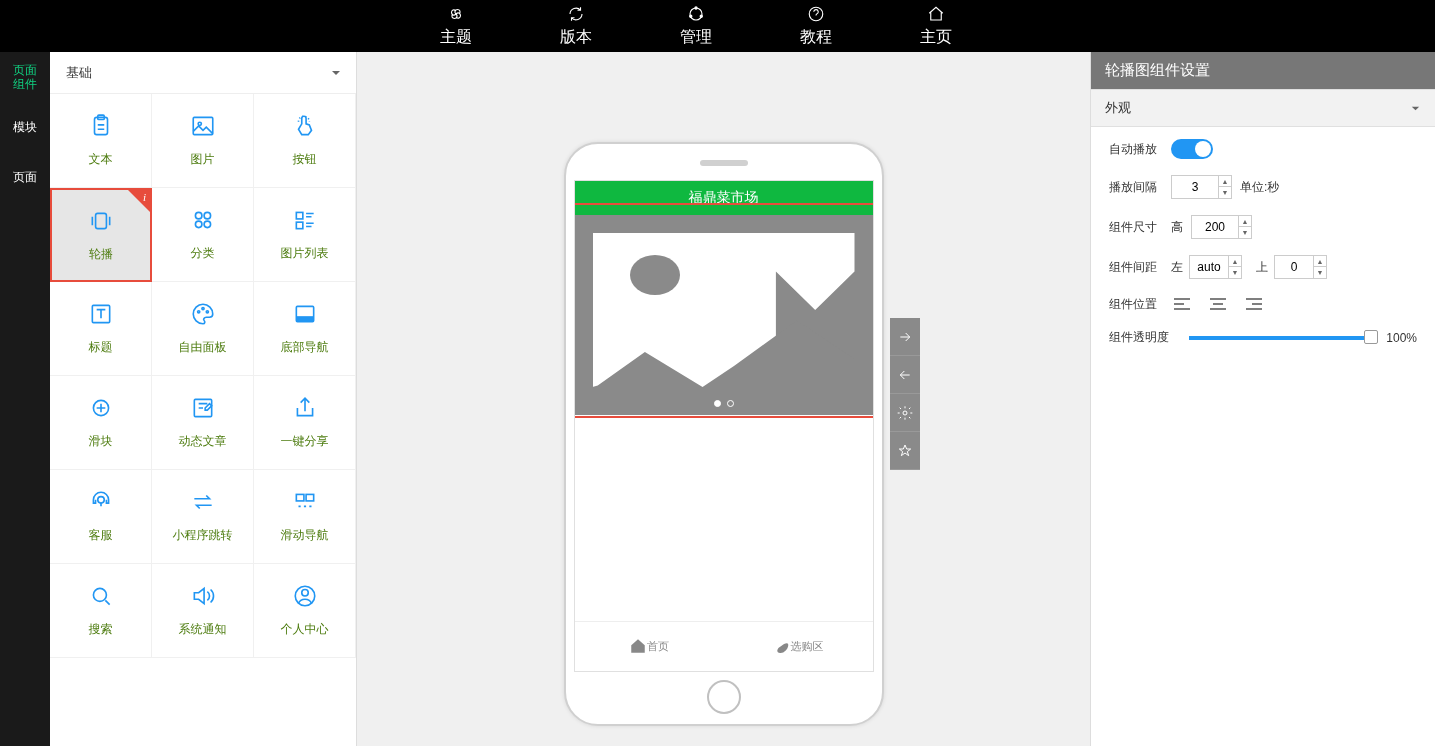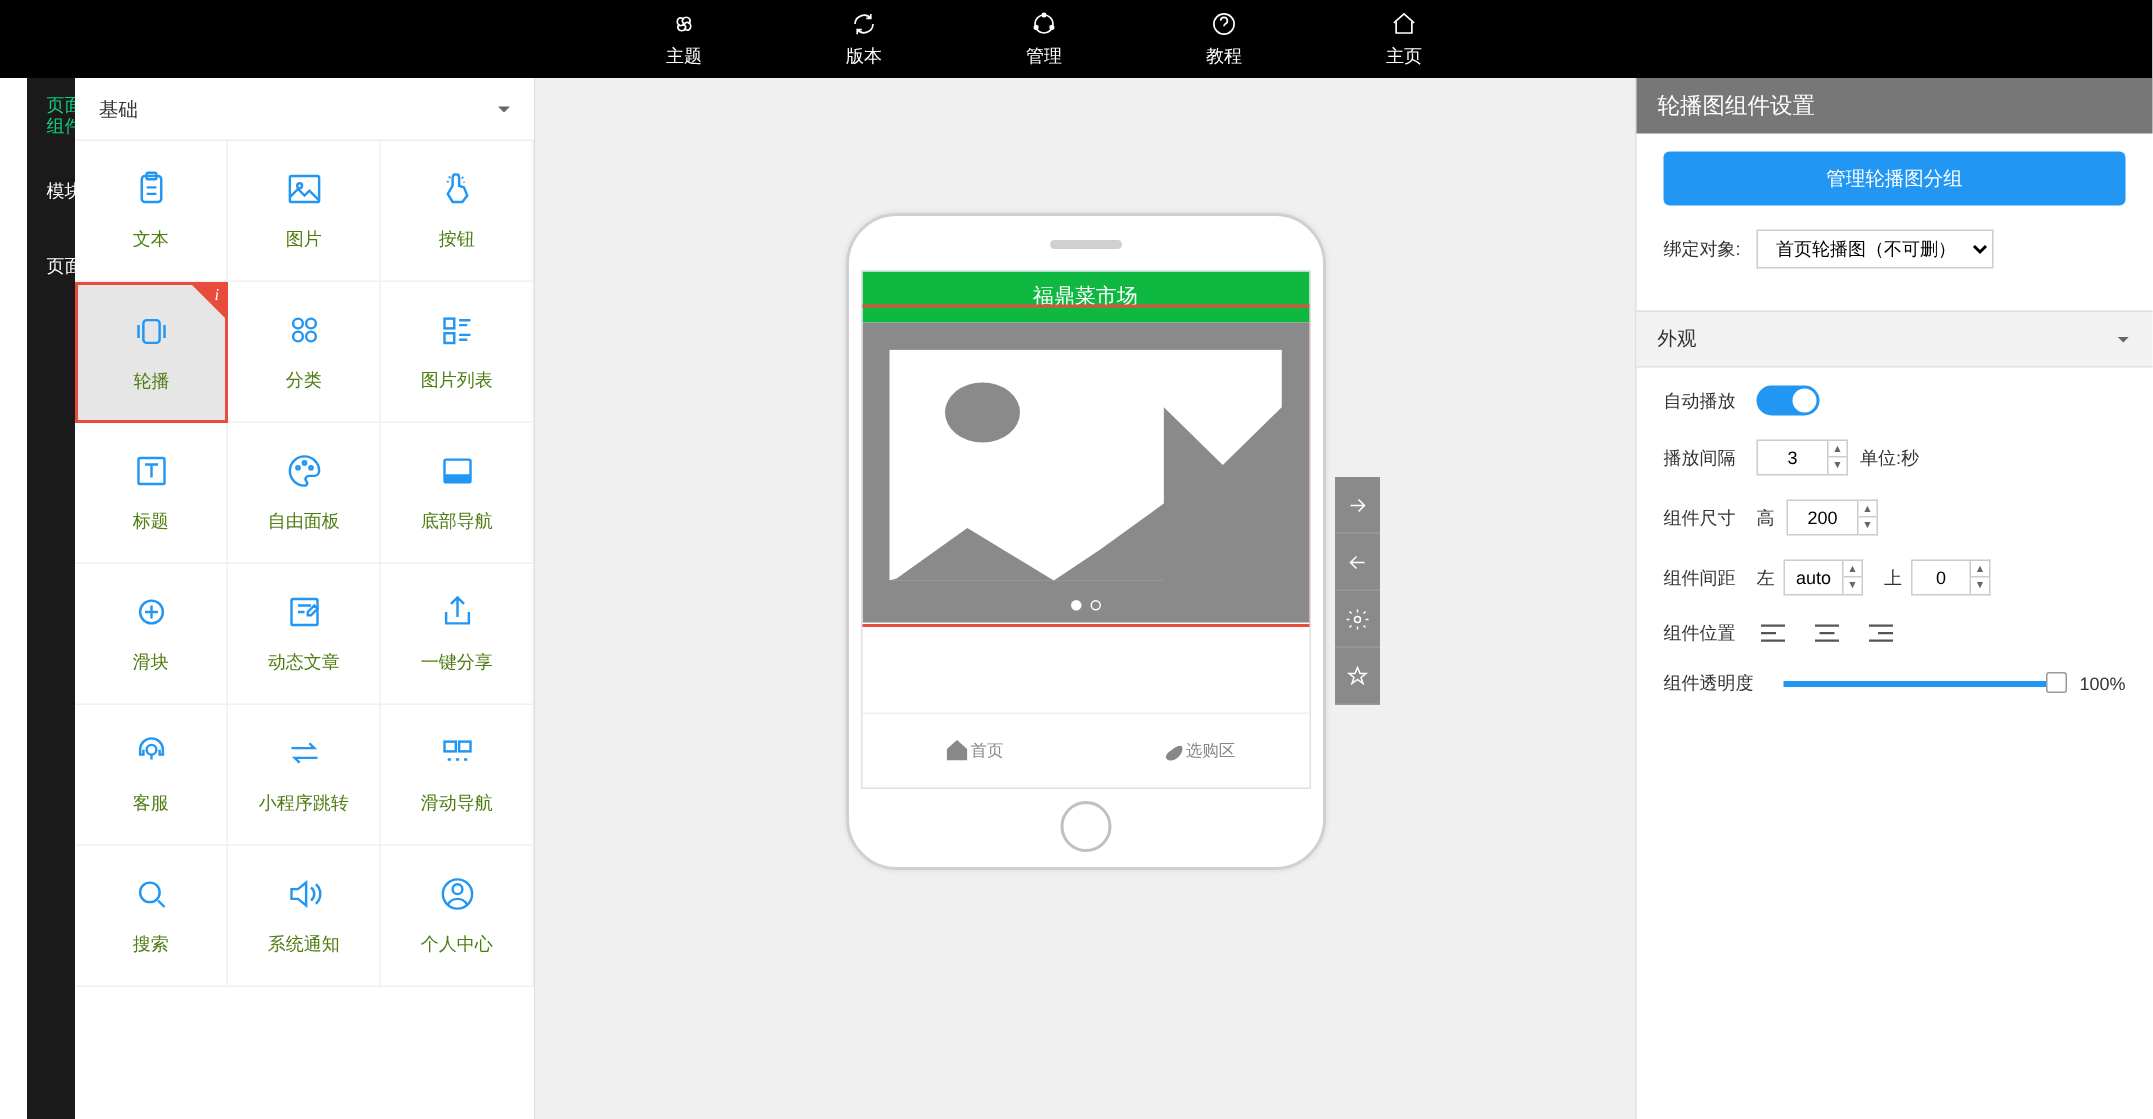--- a/index.html
+++ b/index.html
@@ -1,45 +1,45 @@
 <!DOCTYPE html>
 <html><head>
 <meta charset="utf-8">
 <style>
 * { margin: 0; padding: 0; box-sizing: border-box; }
 body { font-family: "Microsoft YaHei", Arial, sans-serif; font-size: 13px; color: #333; background: #fff; width: 1435px; height: 746px; overflow: hidden; }
 
 
 .top-bar { background: #000; height: 52px; display: flex; align-items: center; padding-left: 396px; }
-.top-item { display: flex; flex-direction: column; align-items: center; color: #fff; font-size: 12px; cursor: pointer; width: 120px; }
+.top-item { display: flex; flex-direction: column; align-items: center; color: #fff; font-size: 16px; cursor: pointer; width: 120px; }
 .top-item svg { width: 18px; height: 18px; margin-bottom: 4px; fill: none; stroke: #fff; stroke-width: 1.5; }
 
 
-.left-nav { position: absolute; left: 18px; top: 52px; width: 50px; bottom: 0; background: #1a1a1a; }
+.left-nav { position: absolute; left: 0; top: 52px; width: 50px; bottom: 0; background: #1a1a1a; }
 .left-nav-item { height: 50px; display: flex; align-items: center; justify-content: center; color: #fff; font-size: 12px; text-align: center; cursor: pointer; }
 .left-nav-item.active { color: #10d080; }
 .left-nav-item span { writing-mode: horizontal-tb; word-break: break-all; width: 28px; line-height: 14px; }
 
 
 .comp-panel { position: absolute; left: 50px; top: 52px; width: 307px; bottom: 0; background: #fff; border-right: 1px solid #ddd; }
 .comp-header { height: 42px; display: flex; align-items: center; padding: 0 16px; border-bottom: 1px solid #eee; position: relative; }
 .comp-header svg.arrow { position: absolute; right: 14px; width: 12px; height: 12px; fill: #666; }
 .comp-grid { display: grid; grid-template-columns: repeat(3, 1fr); }
 .comp-cell { height: 94px; display: flex; flex-direction: column; align-items: center; justify-content: center; border-right: 1px solid #f0f0f0; border-bottom: 1px solid #f0f0f0; cursor: pointer; position: relative; }
 .comp-cell.selected { background: #e6e6e6; border: 2px solid #e74c3c; }
 .comp-cell.selected .corner { position: absolute; top: 0; right: 0; width: 0; height: 0; border-left: 22px solid transparent; border-top: 22px solid #e74c3c; }
 .comp-cell.selected .corner-i { position: absolute; top: 1px; right: 4px; color: #fff; font-style: italic; font-size: 11px; font-family: Georgia, serif; }
 .comp-cell svg { width: 26px; height: 26px; margin-bottom: 12px; stroke: #2196f3; fill: none; stroke-width: 1.5; }
 .comp-cell .lbl { font-size: 12px; color: #4d7c0f; }
 
 
 .canvas { position: absolute; left: 357px; right: 345px; top: 52px; bottom: 0; background: #f0f0f0; display: flex; align-items: flex-start; justify-content: center; padding-top: 90px; }
 
 
-.phone { width: 320px; height: 438px; background: #fff; border-radius: 34px; border: 2px solid #d0d0d0; position: relative; box-shadow: 0 0 4px rgba(0,0,0,0.1); }
+.phone { width: 320px; height: 584px; background: #fff; border-radius: 34px; border: 2px solid #d0d0d0; position: relative; box-shadow: 0 0 4px rgba(0,0,0,0.1); }
 .phone-speaker { position: absolute; top: 16px; left: 50%; transform: translateX(-50%); width: 48px; height: 6px; background: #d0d0d0; border-radius: 3px; }
 .phone-home { position: absolute; bottom: 10px; left: 50%; transform: translateX(-50%); width: 34px; height: 34px; border: 2px solid #c0c0c0; border-radius: 50%; }
 .phone-screen { position: absolute; top: 36px; left: 8px; right: 8px; bottom: 52px; background: #fff; border: 1px solid #e0e0e0; overflow: hidden; }
 .app-title { background: #0fb840; color: #fff; text-align: center; font-size: 14px; padding: 8px 0; }
 .carousel-box { position: relative; }
 .carousel-sel { position: absolute; top: -12px; left: -12px; right: -2px; height: 215px; border: 2px solid #e74c3c; pointer-events: none; z-index: 5; }
 .carousel-img { height: 200px; background: #8a8a8a; position: relative; }
 .img-placeholder { background: #fff; position: absolute; top: 18px; left: 18px; right: 18px; bottom: 28px; clip-path: polygon(0 0, 100% 0, 100% 25%, 85% 50%, 70% 25%, 70% 100%, 0 100%); }
 .img-circle { position: absolute; top: 40px; left: 55px; width: 50px; height: 40px; background: #8a8a8a; border-radius: 50%; }
 .img-mountain { position: absolute; bottom: 28px; left: 18px; right: 18px; height: 70px; background: #8a8a8a; clip-path: polygon(0 100%, 2% 98%, 20% 50%, 42% 100%, 54% 70%, 78% 5%, 100% 60%, 100% 100%); }
@@ -329,27 +329,20 @@
           <svg viewBox="0 0 24 24">
             <path d="M12 3l2.5 6h6l-5 4 2 6-5.5-4-5.5 4 2-6-5-4h6z"></path>
           </svg>
         </div>
     </div>
   </div>
 </div>
 
 <div class="prop-panel">
   <div class="prop-title">轮播图组件设置</div>
-  <div class="prop-body">
-    <button class="btn-primary">管理轮播图分组</button>
-    <div class="prop-row" style="margin-top:16px;">
-      <span class="label">绑定对象:</span>
-      <select class="sel"><option>首页轮播图（不可删）</option></select>
-    </div>
-  </div>
   <div class="section-head">
     <span>外观</span>
     <svg viewBox="0 0 12 12">
         <path d="M2 4l4 4 4-4z"></path>
       </svg>
   </div>
   <div class="prop-body">
     <div class="prop-row">
       <span class="label">自动播放</span>
       <div class="toggle"></div>

